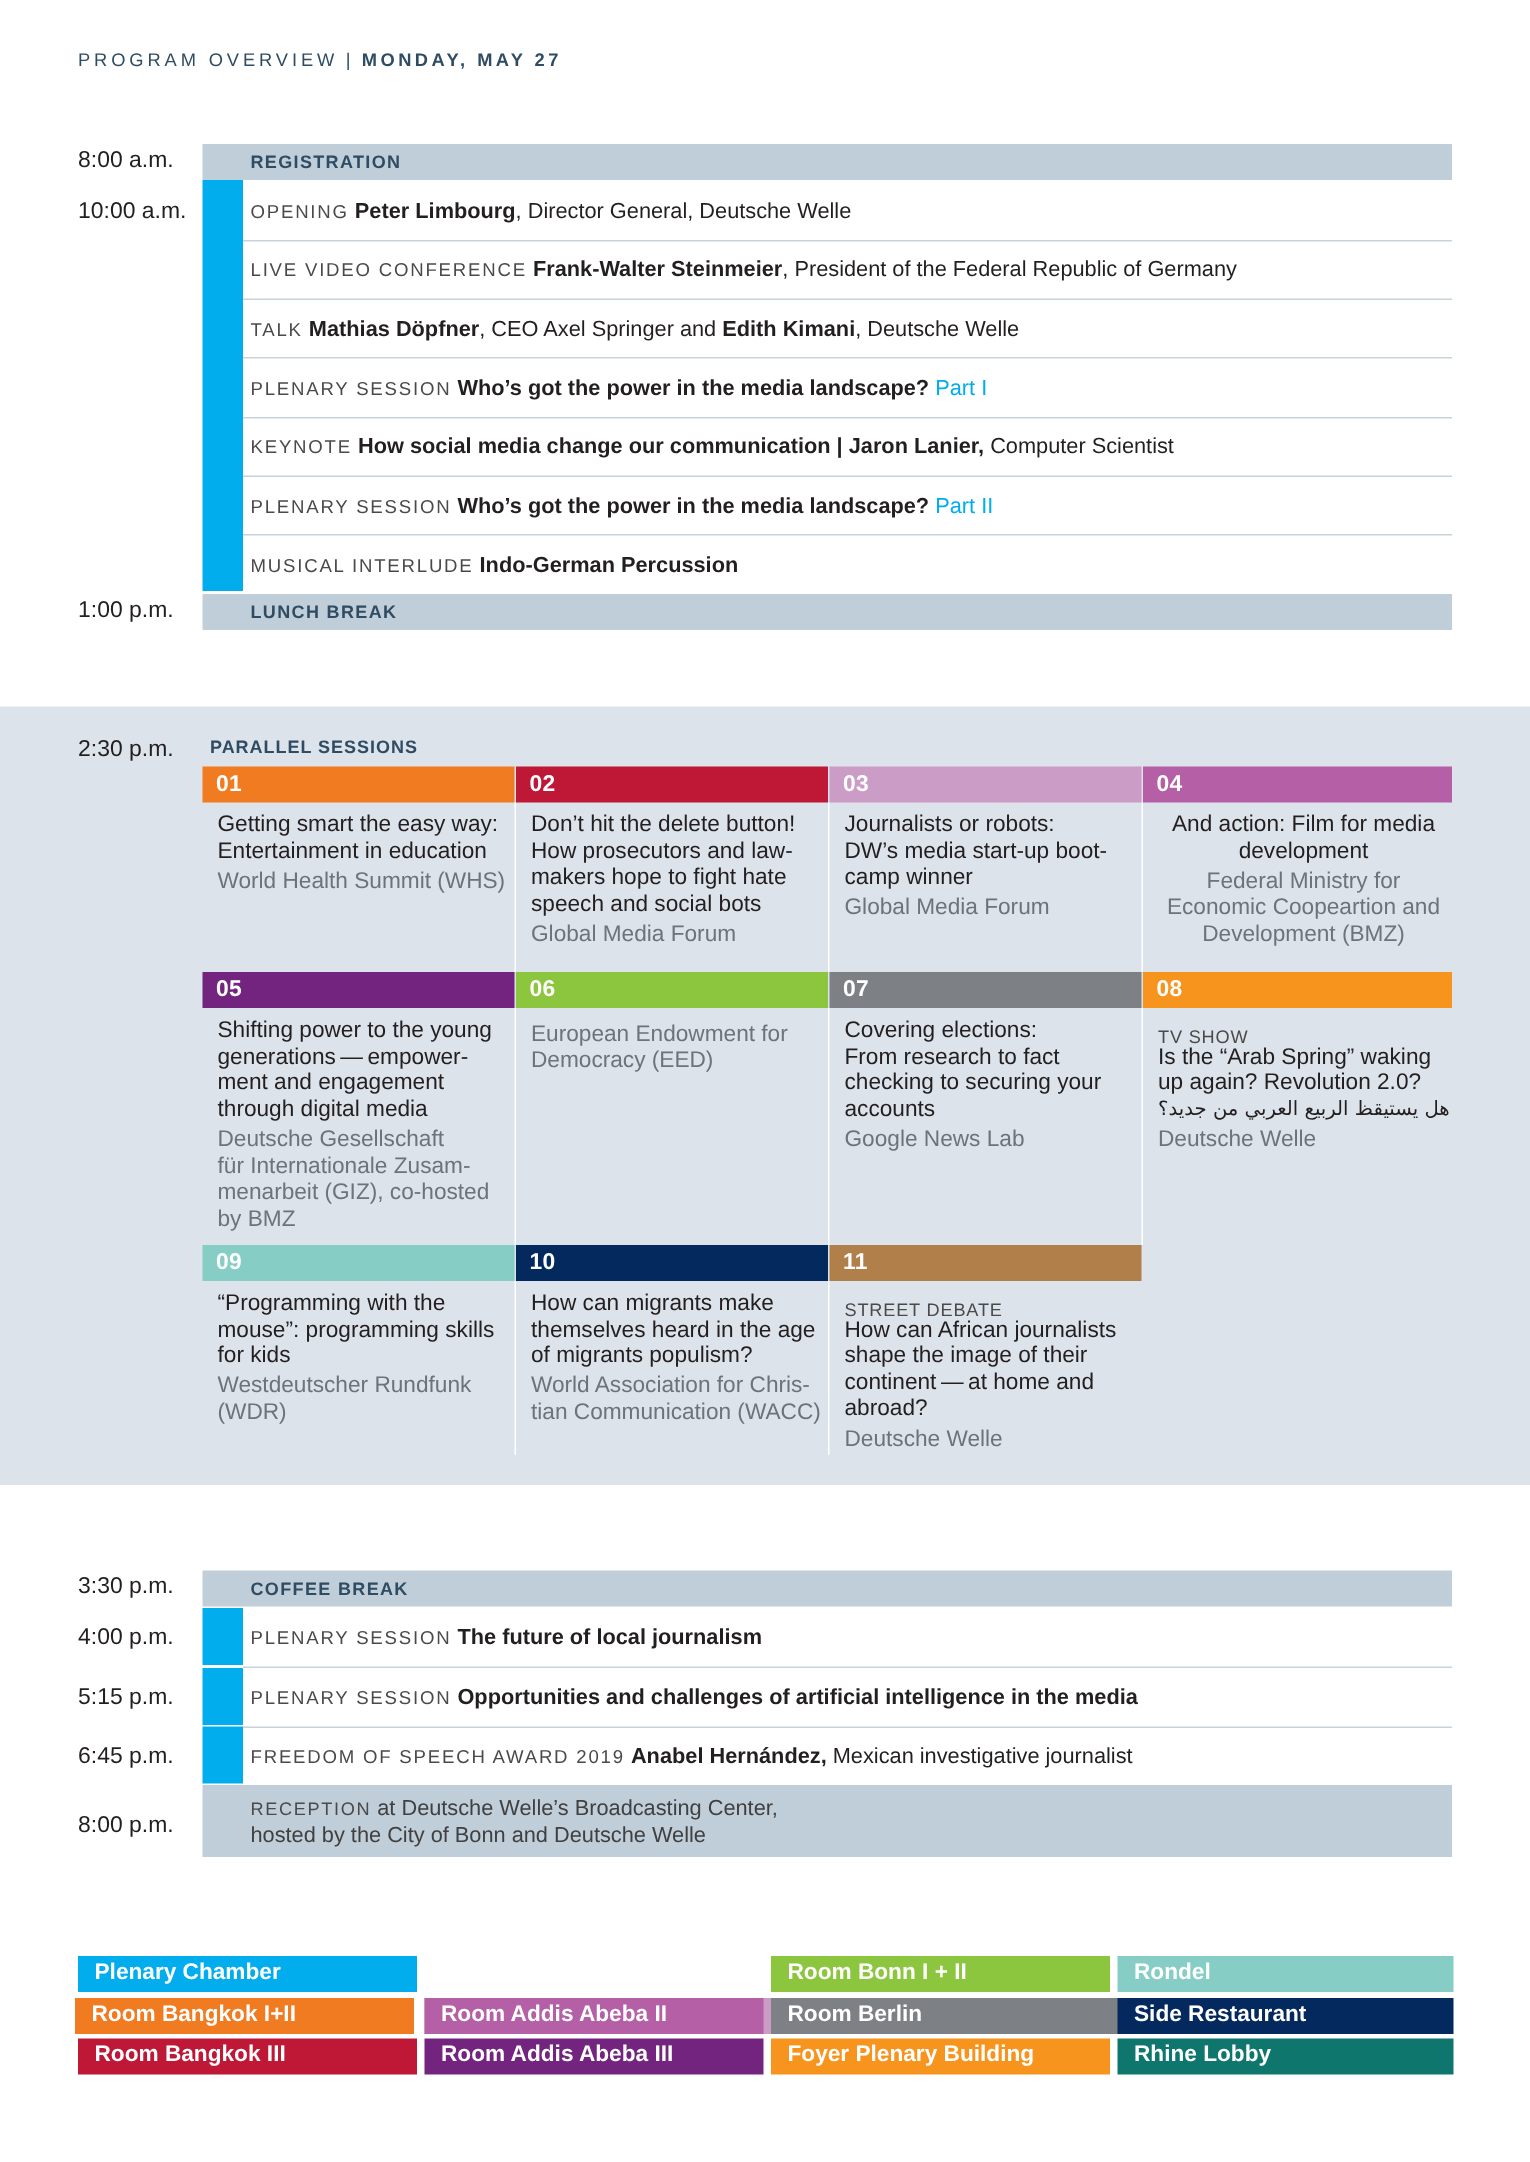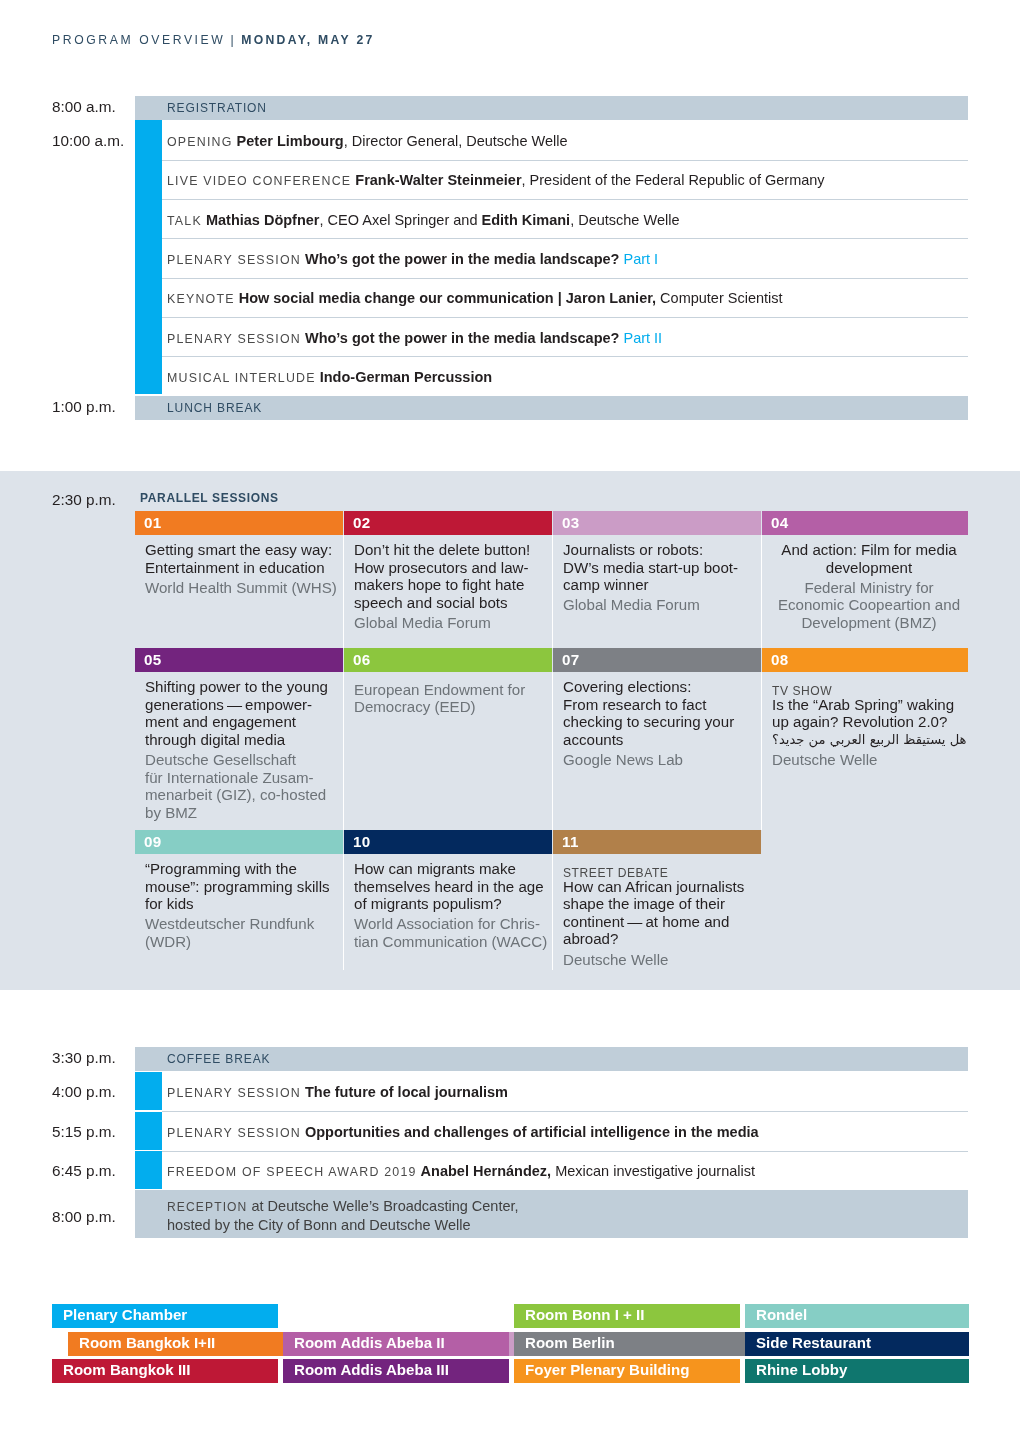--- a/index.html
+++ b/index.html
@@ -12,21 +12,21 @@
   .doc-head{position:absolute;left:52px;top:33px;font-size:12.2px;letter-spacing:2.6px;
             color:#2F4C63;white-space:nowrap;}
   .doc-head .sep{margin:0 5px;font-weight:400;}
   .doc-head .day{font-weight:700;letter-spacing:2.3px;}
 
   
   .sched{position:absolute;left:0;width:1020px;}
   .time{position:absolute;left:52px;font-size:15.3px;color:#231F20;white-space:nowrap;}
   .bar{position:absolute;left:135px;width:27px;background:#02ADEE;}
   .band{position:absolute;left:135px;width:833px;background:#C0CED9;}
-  .band .btxt{position:absolute;left:32px;font-size:12.0px;letter-spacing:0.9px;font-weight:400;color:#2F4C63;}
+  .band .btxt{position:absolute;left:32px;font-size:12.0px;letter-spacing:0.9px;font-weight:700;color:#2F4C63;}
   .item{position:absolute;left:167px;right:52px;}
   .lbl{font-size:12.4px;letter-spacing:1.2px;color:#4A4A4A;font-weight:400;}
   .txt{font-size:14.5px;color:#231F20;}
   .b{font-weight:700;}
   .lnk{color:#02ADEE;font-weight:400;}
   .hr{position:absolute;left:162px;width:806px;height:1px;background:#C7D2DB;}
 
   
   .panel{position:absolute;left:0;width:1020px;background:#DDE3EA;}
   .ptitle{position:absolute;font-size:12.0px;letter-spacing:0.65px;font-weight:700;color:#2F4C63;}
@@ -284,21 +284,21 @@
     </div>
   <div class="lg" style="left: 283px; top: 1332px; width: 250px; background: rgb(203, 156, 198);">
       <span>Room Addis Abeba I</span>
     </div>
   <div class="lg" style="left: 514px; top: 1304px; width: 226px; background: rgb(140, 198, 62);">
       <span>Room Bonn I + II</span>
     </div>
   <div class="lg" style="left: 745px; top: 1304px; width: 224px; background: rgb(134, 206, 197);">
       <span>Rondel</span>
     </div>
-  <div class="lg" style="left: 68px; top: 1331.5px; width: 226px; background: rgb(241, 123, 33);">
+  <div class="lg" style="left: 50px; top: 1331.5px; width: 226px; background: rgb(241, 123, 33);">
       <span>Room Bangkok I+II</span>
     </div>
   <div class="lg" style="left: 283px; top: 1331.5px; width: 226px; background: rgb(180, 95, 166);">
       <span>Room Addis Abeba II</span>
     </div>
   <div class="lg" style="left: 514px; top: 1331.5px; width: 256px; background: rgb(125, 128, 133);">
       <span>Room Berlin</span>
     </div>
   <div class="lg" style="left: 745px; top: 1331.5px; width: 224px; background: rgb(3, 41, 94);">
       <span>Side Restaurant</span>

